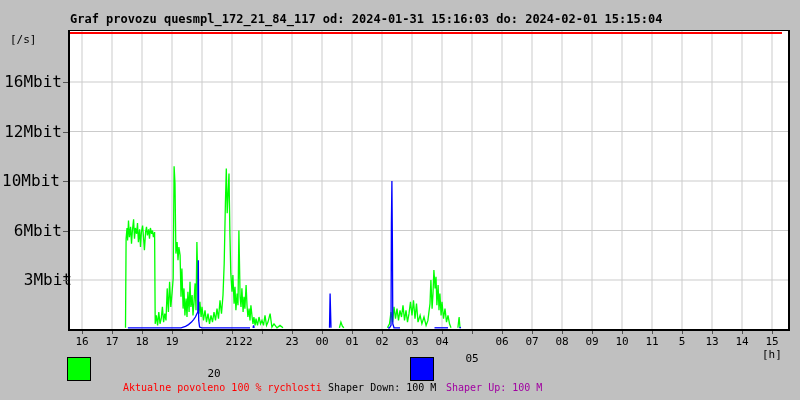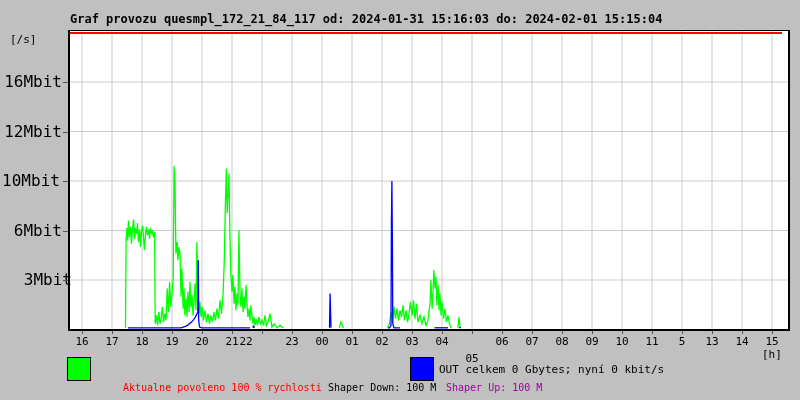--- a/index.html
+++ b/index.html
@@ -93,21 +93,20 @@
           <polyline points="364.5,296.8 366.0,296.8 369.0,296.8 372.0,296.8 378.0,296.8" fill="none" stroke="#0000ff" stroke-width="1.3"></polyline>
           <polyline points="389.4,296.8 390.0,296.5 390.9,296.8" fill="none" stroke="#0000ff" stroke-width="1.3"></polyline>
         </g>
       </svg>
     </div>
 
   <div class="unit-h">[h]</div>
 
   <div class="legend-box" style="left: 67px; background: rgb(0, 255, 0);"></div>
   <div class="legend-box" style="left: 410px; background: rgb(0, 0, 255);"></div>
-  <div class="legend-text" style="left:439px;">OUT celkem 0 Gbytes; nyní 0 kbit/s</div>
 
   <div class="status-item" style="left: 123px; color: rgb(255, 0, 0);">Aktualne povoleno 100 % rychlosti</div>
   <div class="status-item" style="left: 328px; color: rgb(0, 0, 0);">Shaper Down: 100 M</div>
   <div class="status-item" style="left: 446px; color: rgb(160, 0, 160);">Shaper Up: 100 M</div>
 <div class="ylab" style="top: 75px;">16Mbit</div>
     <div class="ytick" style="left: 63px; top: 82px;"></div>
     <div class="ylab" style="top: 124.5px;">12Mbit</div>
     <div class="ytick" style="left: 63px; top: 132px;"></div>
     <div class="ylab" style="top: 174px; text-align: center;">10Mbit</div>
     <div class="ytick" style="left: 63px; top: 181px;"></div>
@@ -116,21 +115,21 @@
     <div class="ylab" style="top: 273px; margin-left: 10px;">3Mbit</div>
     <div class="ytick" style="left: 63px; top: 280px;"></div>
     <div class="xlab" style="left: 68px;">16</div>
     <div class="xtick" style="left: 82px;"></div>
     <div class="xlab" style="left: 98px;">17</div>
     <div class="xtick" style="left: 112px;"></div>
     <div class="xlab" style="left: 128px;">18</div>
     <div class="xtick" style="left: 142px;"></div>
     <div class="xlab" style="left: 158px;">19</div>
     <div class="xtick" style="left: 172px;"></div>
-    <div class="xlab" style="left: 188px;">20</div>
+    <div class="xlab" style="left: 200px; margin-top: 32px;">20</div>
     <div class="xtick" style="left: 202px;"></div>
     <div class="xlab" style="left: 218px;">21</div>
     <div class="xtick" style="left: 232px;"></div>
     <div class="xlab" style="left: 232px;">22</div>
     <div class="xtick" style="left: 262px;"></div>
     <div class="xlab" style="left: 278px;">23</div>
     <div class="xtick" style="left: 292px;"></div>
     <div class="xlab" style="left: 308px;">00</div>
     <div class="xtick" style="left: 322px;"></div>
     <div class="xlab" style="left: 338px;">01</div>

